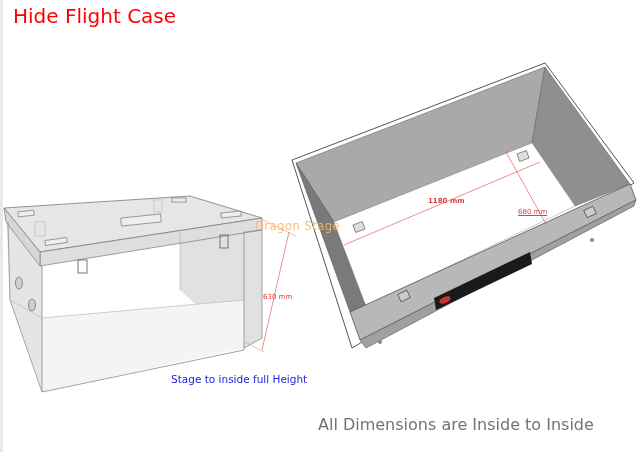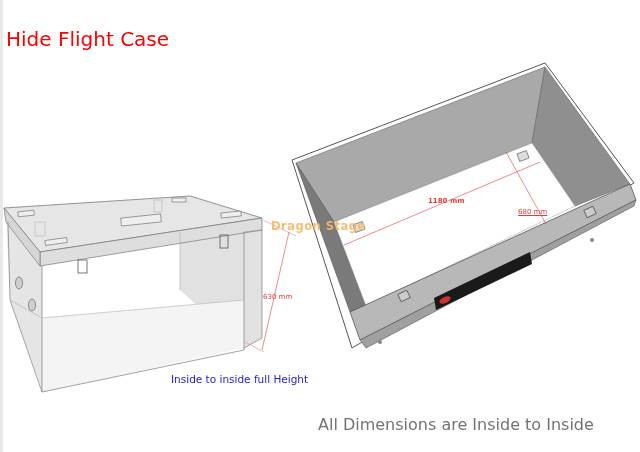--- a/index.html
+++ b/index.html
@@ -1,24 +1,24 @@
 <!DOCTYPE html>
 <html><head>
 <meta charset="utf-8">
 <style>
   html, body { margin: 0; padding: 0; background: #ffffff; }
   body { width: 640px; height: 452px; position: relative; overflow: hidden;
          font-family: "DejaVu Sans", sans-serif; }
   .left-edge { position: absolute; left: 0; top: 0; width: 3px; height: 452px; background: #e4ebe8; }
-  .title { position: absolute; left: 6px; top: 4px; font-size: 20px; color: #ff0000;
-           font-family: "DejaVu Sans", sans-serif; white-space: nowrap; margin-top: 23px; }
+  .title { position: absolute; left: 13px; top: 4px; font-size: 20px; color: #ff0000;
+           font-family: "DejaVu Sans", sans-serif; white-space: nowrap; }
   .caption-blue { position: absolute; left: 171px; top: 373px; font-size: 10.5px; color: #2222dd; white-space: nowrap; }
   .footer-note { position: absolute; left: 318px; top: 415px; font-size: 16px; color: #737373; white-space: nowrap; }
-  .watermark { position: absolute; left: 271px; top: 219px; font-size: 11.5px; color: #f5b86a;
-               font-weight: bold; letter-spacing: 0.5px; opacity: 0.9; white-space: nowrap; }
+  .watermark { position: absolute; left: 255px; top: 219px; font-size: 11.5px; color: #f5b86a;
+               font-weight: normal; letter-spacing: 0.5px; opacity: 0.9; white-space: nowrap; }
   .dim { position: absolute; font-size: 7px; color: #e04040; white-space: nowrap; }
   svg.diagram { position: absolute; left: 0; top: 0; }
 </style>
 </head>
 <body>
 
 <div class="left-edge"></div>
 
 <svg class="diagram" width="640" height="452" viewBox="0 0 640 452">
 
@@ -105,14 +105,14 @@
 </svg>
 
 <div class="title">Hide Flight Case</div>
 
 <div class="watermark">Dragon Stage</div>
 
 <div class="dim" style="left:428px; top:197px;font-weight:bold;">1180 mm</div>
 <div class="dim" style="left:518px; top:208px;text-decoration:underline;">680 mm</div>
 <div class="dim" style="left:263px; top:293px;">630 mm</div>
 
-<div class="caption-blue">Inside to inside full Height</div>
+<div class="caption-blue">Stage to inside full Height</div>
 <div class="footer-note">All Dimensions are Inside to Inside</div>
 
 </body></html>

